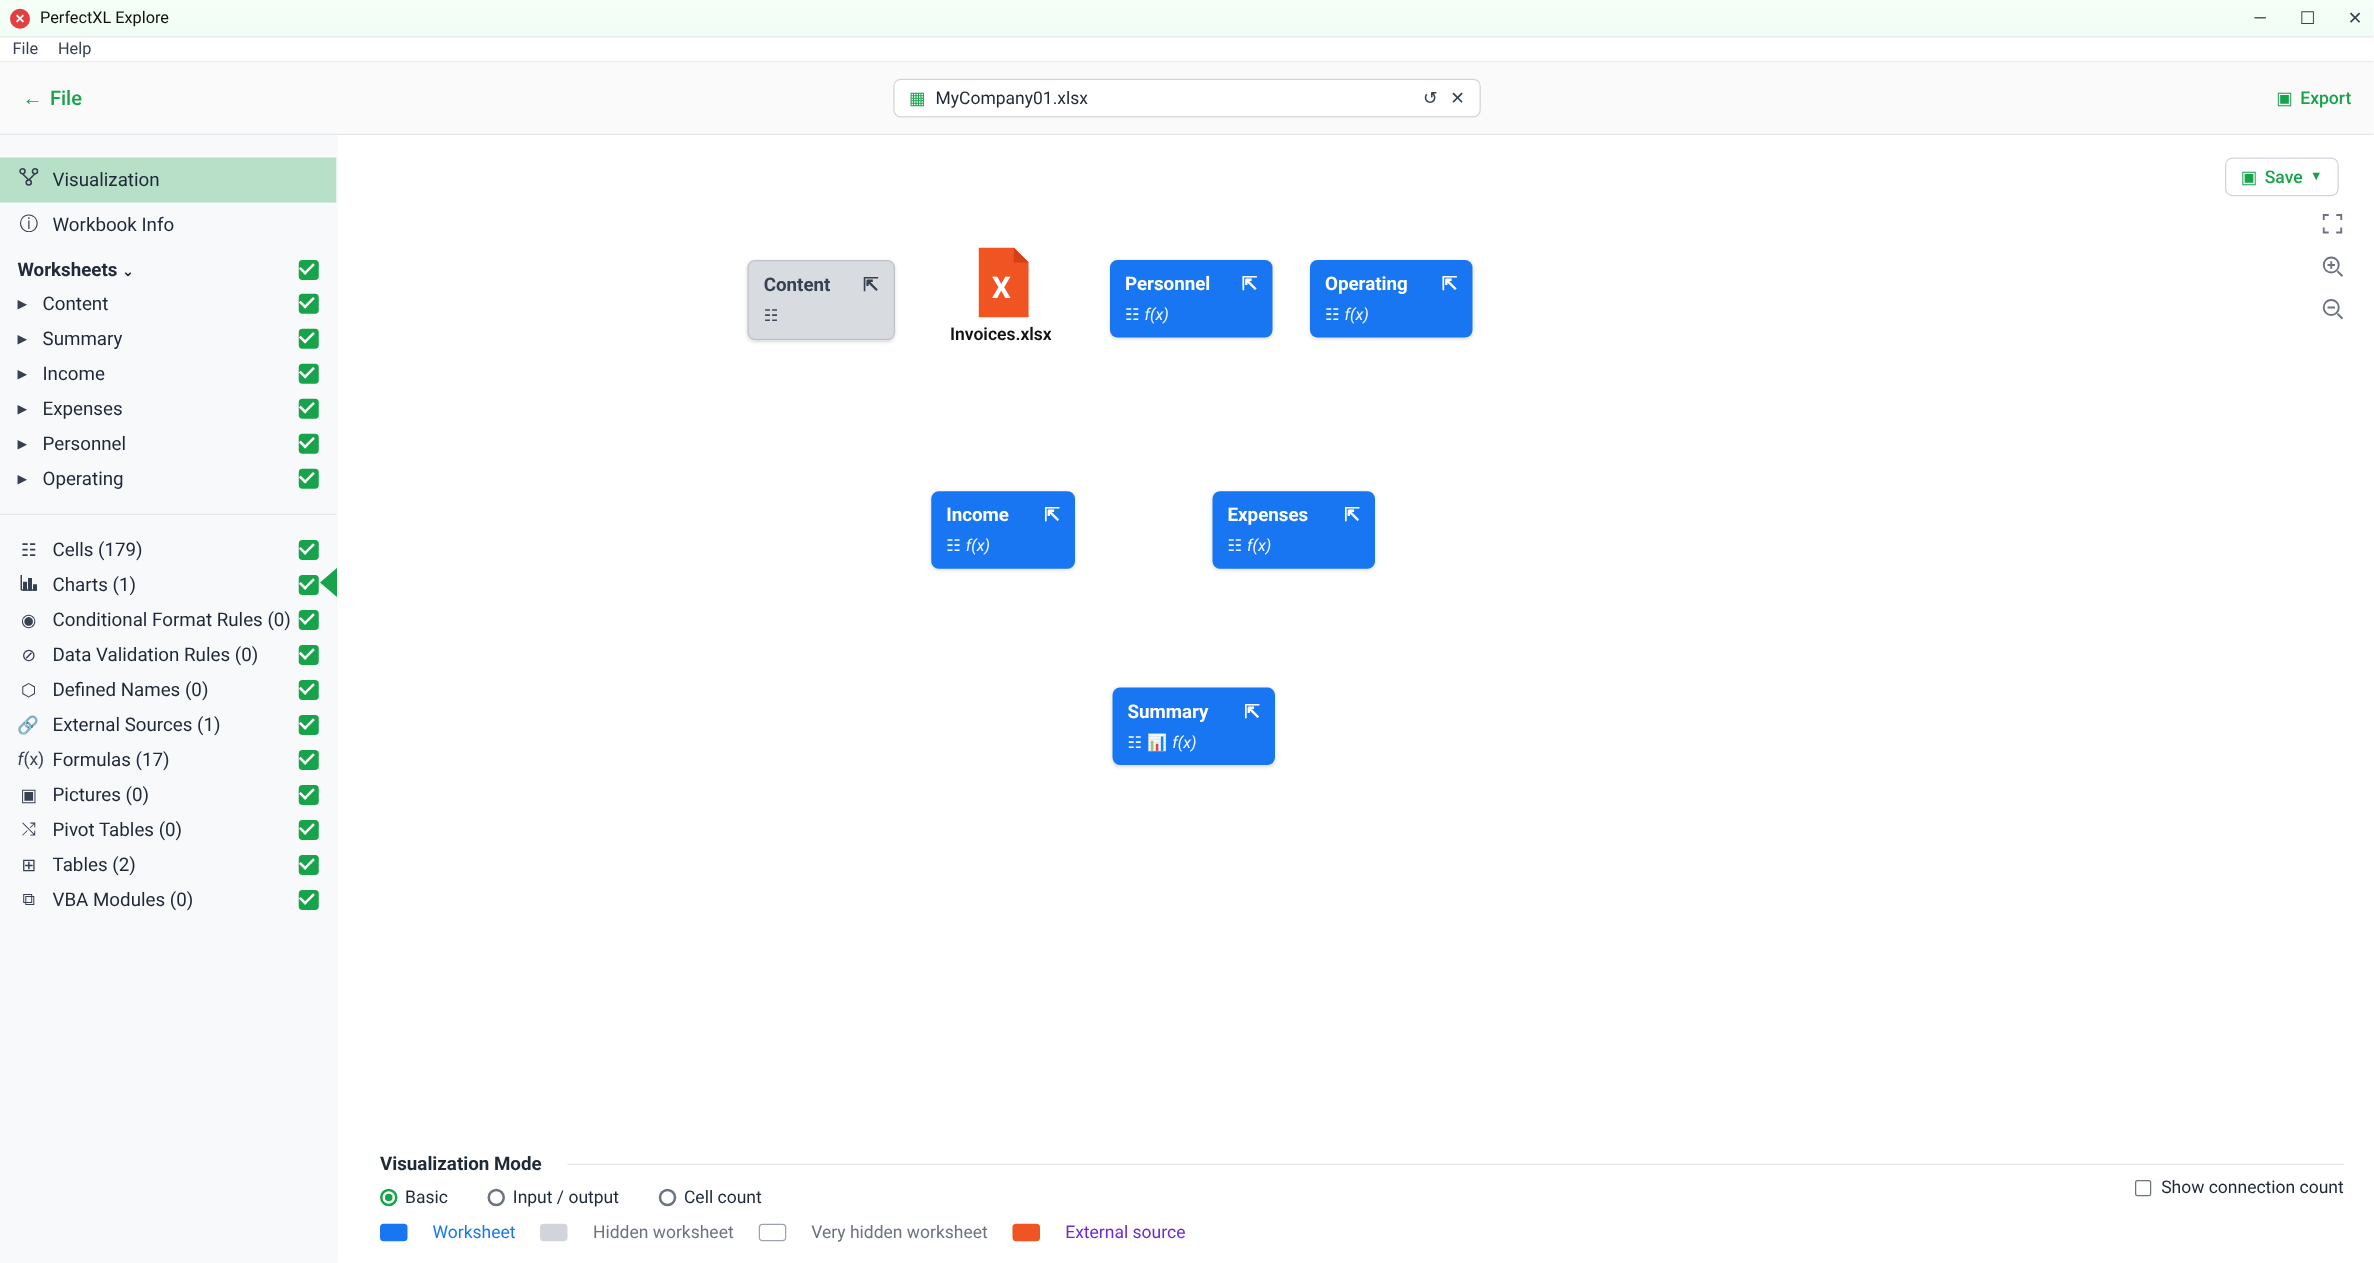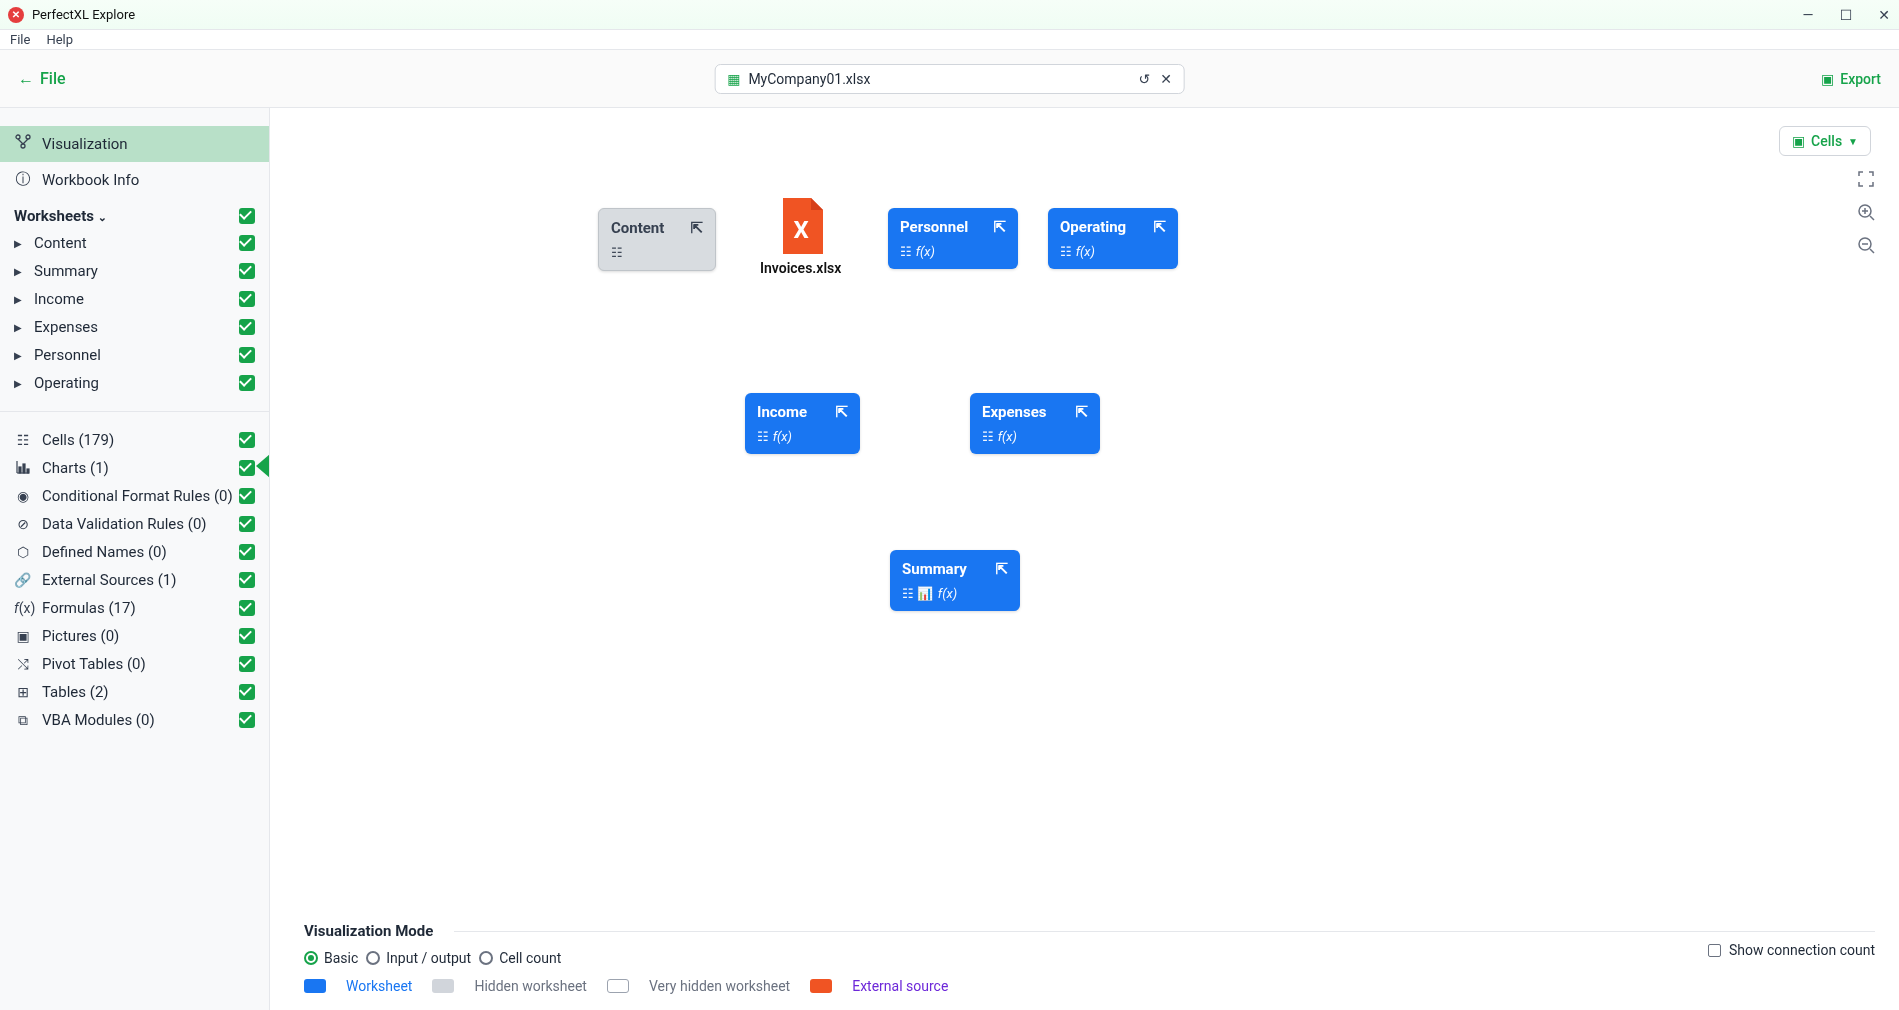--- a/index.html
+++ b/index.html
@@ -41,21 +41,21 @@
 .node-sub{margin-top:8px;font-size:13px;opacity:.95;display:flex;gap:4px;align-items:center}
 .ext-file{position:absolute;text-align:center;color:#111}
 .excel-icon{width:44px;height:56px;margin:0 auto 6px;position:relative}
 .excel-icon svg{width:44px;height:56px}
 .save-btn{position:absolute;top:18px;right:28px;border:1px solid #d1d5db;border-radius:6px;padding:6px 12px;display:flex;align-items:center;gap:6px;color:#16a34a;font-weight:500;background:#fff;cursor:pointer}
 .zoom-ctrl{position:absolute;right:24px;top:62px;display:flex;flex-direction:column;gap:12px;color:#6b7280}
 .zoom-ctrl div{cursor:pointer}
 .footer{position:absolute;bottom:16px;left:34px;right:24px}
 .ft-title{font-weight:700;font-size:15px;margin-bottom:10px;position:relative}
 .ft-title::after{content:"";position:absolute;left:150px;right:0;top:50%;border-top:1px solid #e5e7eb}
-.radio-row{display:flex;align-items:flex-end;gap:8px;margin-bottom:12px}
+.radio-row{display:flex;align-items:flex-end;gap:32px;margin-bottom:12px}
 .radio{display:flex;align-items:center;gap:6px;cursor:pointer}
 .rdot{width:14px;height:14px;border:2px solid #6b7280;border-radius:50%;position:relative}
 .rdot.on{border-color:#16a34a}
 .rdot.on::after{content:"";position:absolute;inset:2px;background:#16a34a;border-radius:50%}
 .legend{display:flex;align-items:center;gap:20px}
 .swatch{width:22px;height:14px;border-radius:3px;display:inline-block}
 .sw-blue{background:#1976f2}
 .sw-grey{background:#d1d5db}
 .sw-white{background:#fff;border:1px solid #9ca3af}
 .sw-orange{background:#f05423}
@@ -257,21 +257,21 @@
         </div>
         <span class="chk"></span>
       </div>
 
     <div class="collapse-tab"></div>
   </div>
 
   <div class="canvas-wrap">
     <div class="save-btn">
       <span>▣</span>
-      <span>Cells</span>
+      <span>Save</span>
       <span style="font-size:10px">▼</span>
     </div>
     <div class="zoom-ctrl">
       <div><svg width="18" height="18" viewBox="0 0 18 18" fill="none" stroke="currentColor" stroke-width="1.5">
             <path d="M2 6V2h4M16 6V2h-4M2 12v4h4M16 12v4h-4"></path>
           </svg></div>
       <div><svg width="18" height="18" viewBox="0 0 18 18" fill="none" stroke="currentColor" stroke-width="1.5">
             <circle cx="8" cy="8" r="6"></circle>
             <path d="M8 5v6M5 8h6M13 13l4 4"></path>
           </svg></div>

